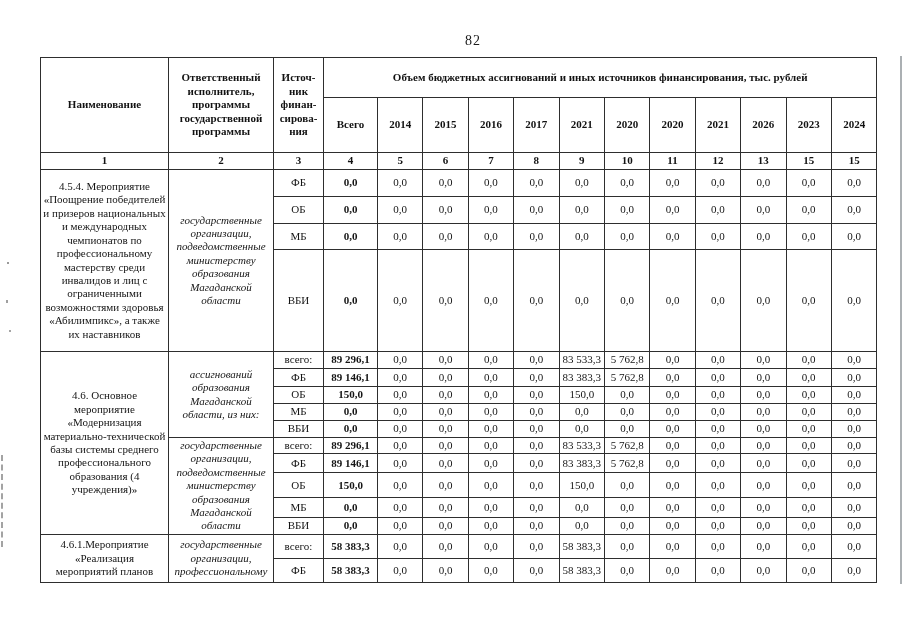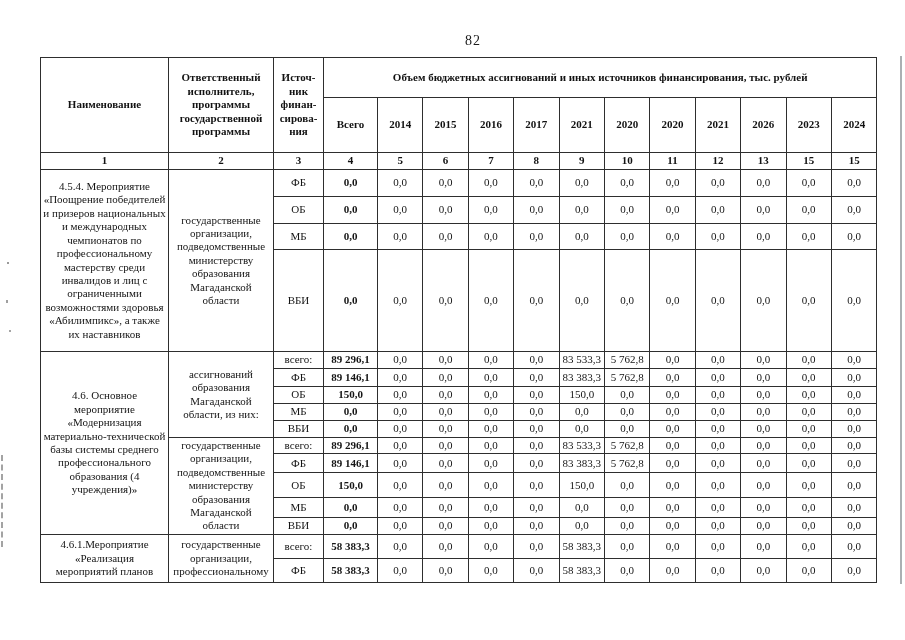--- a/index.html
+++ b/index.html
@@ -21,21 +21,21 @@
     padding:1px 2px;
     font-size:11px;line-height:1.22;
     overflow:hidden;
   }
   table.budget th{font-weight:bold;color:#121212;}
   tr.hrow1{height:40px;}
   tr.hrow2{height:55px;}
   tr.hrow3{height:17px;}
   th.pre{white-space:pre-line;}
   td.ncell{font-size:11px;padding:2px 3px;}
-  td.ecell{font-size:11px;padding:2px 3px;}
+  td.ecell{font-size:11px;padding:2px 3px;font-style:italic;}
   td.scell{font-size:11px;margin-top:16px;}
   td.vcell{font-size:10.5px;}
   td.b{font-weight:bold;}
   
   .artifact-right{
     position:absolute;left:900px;top:56px;width:2px;height:528px;
     background:#8f959a;opacity:.75;
   }
   .artifact-left-dash{
     position:absolute;left:1px;top:455px;height:92px;width:0;

